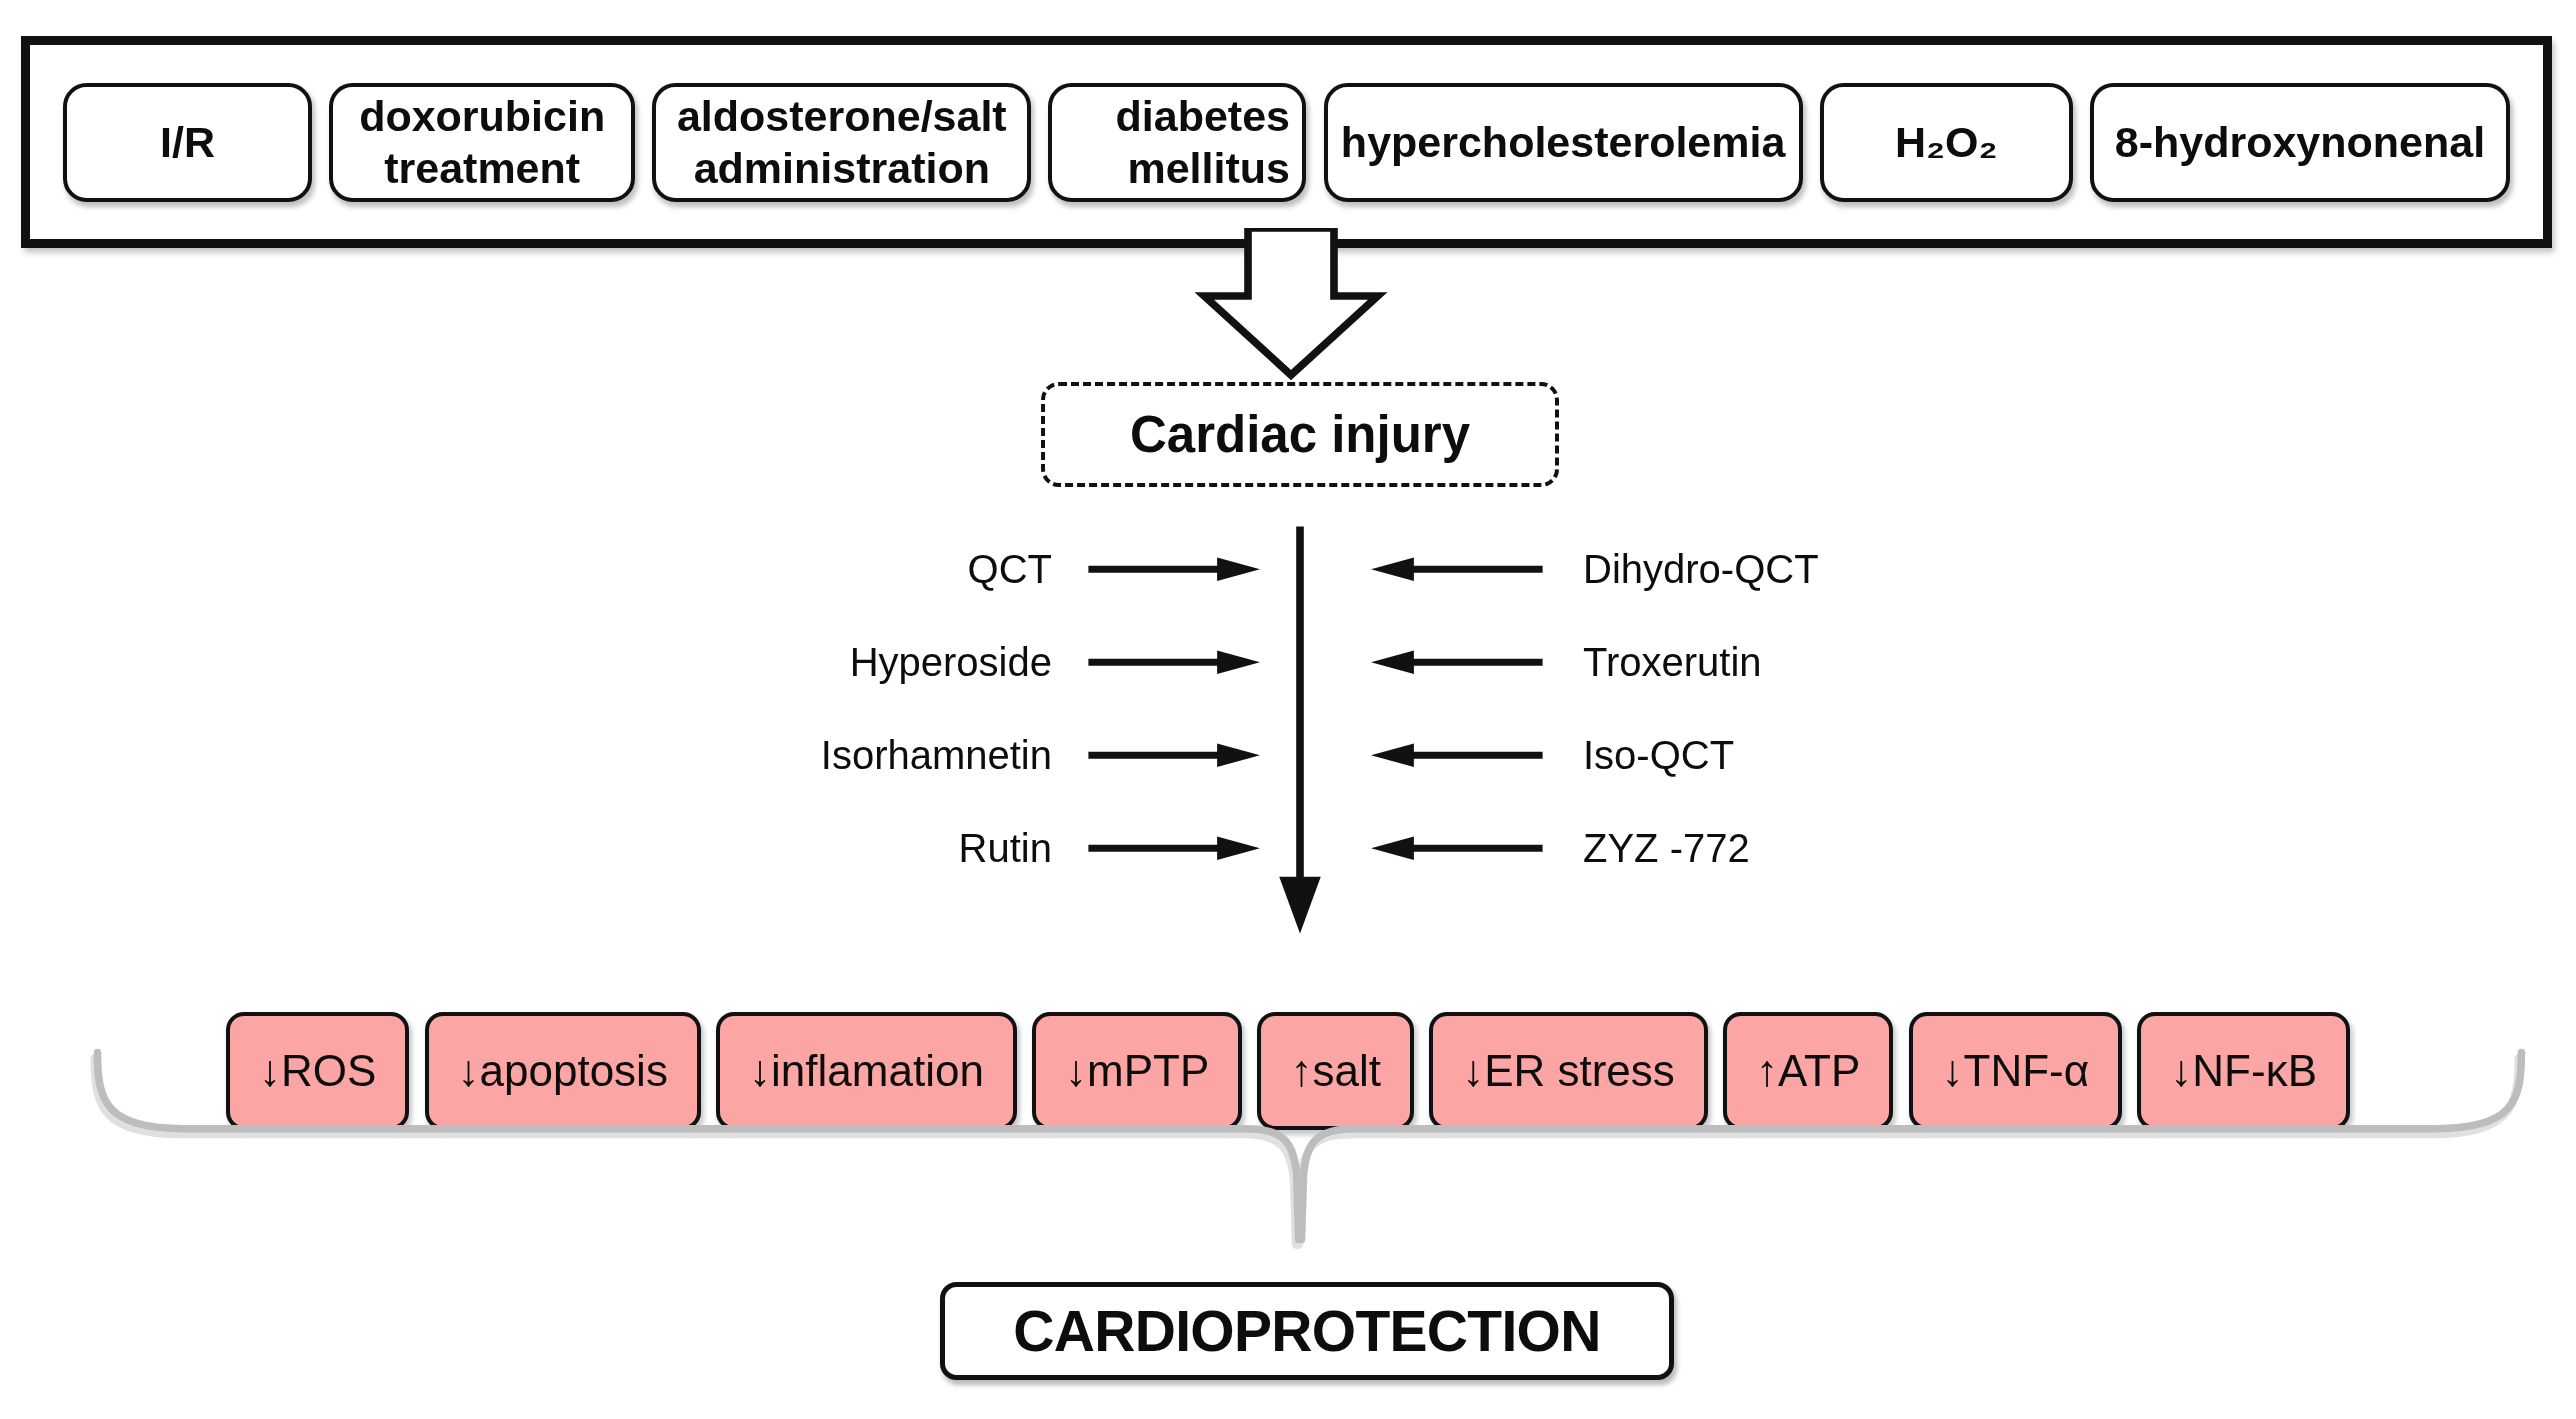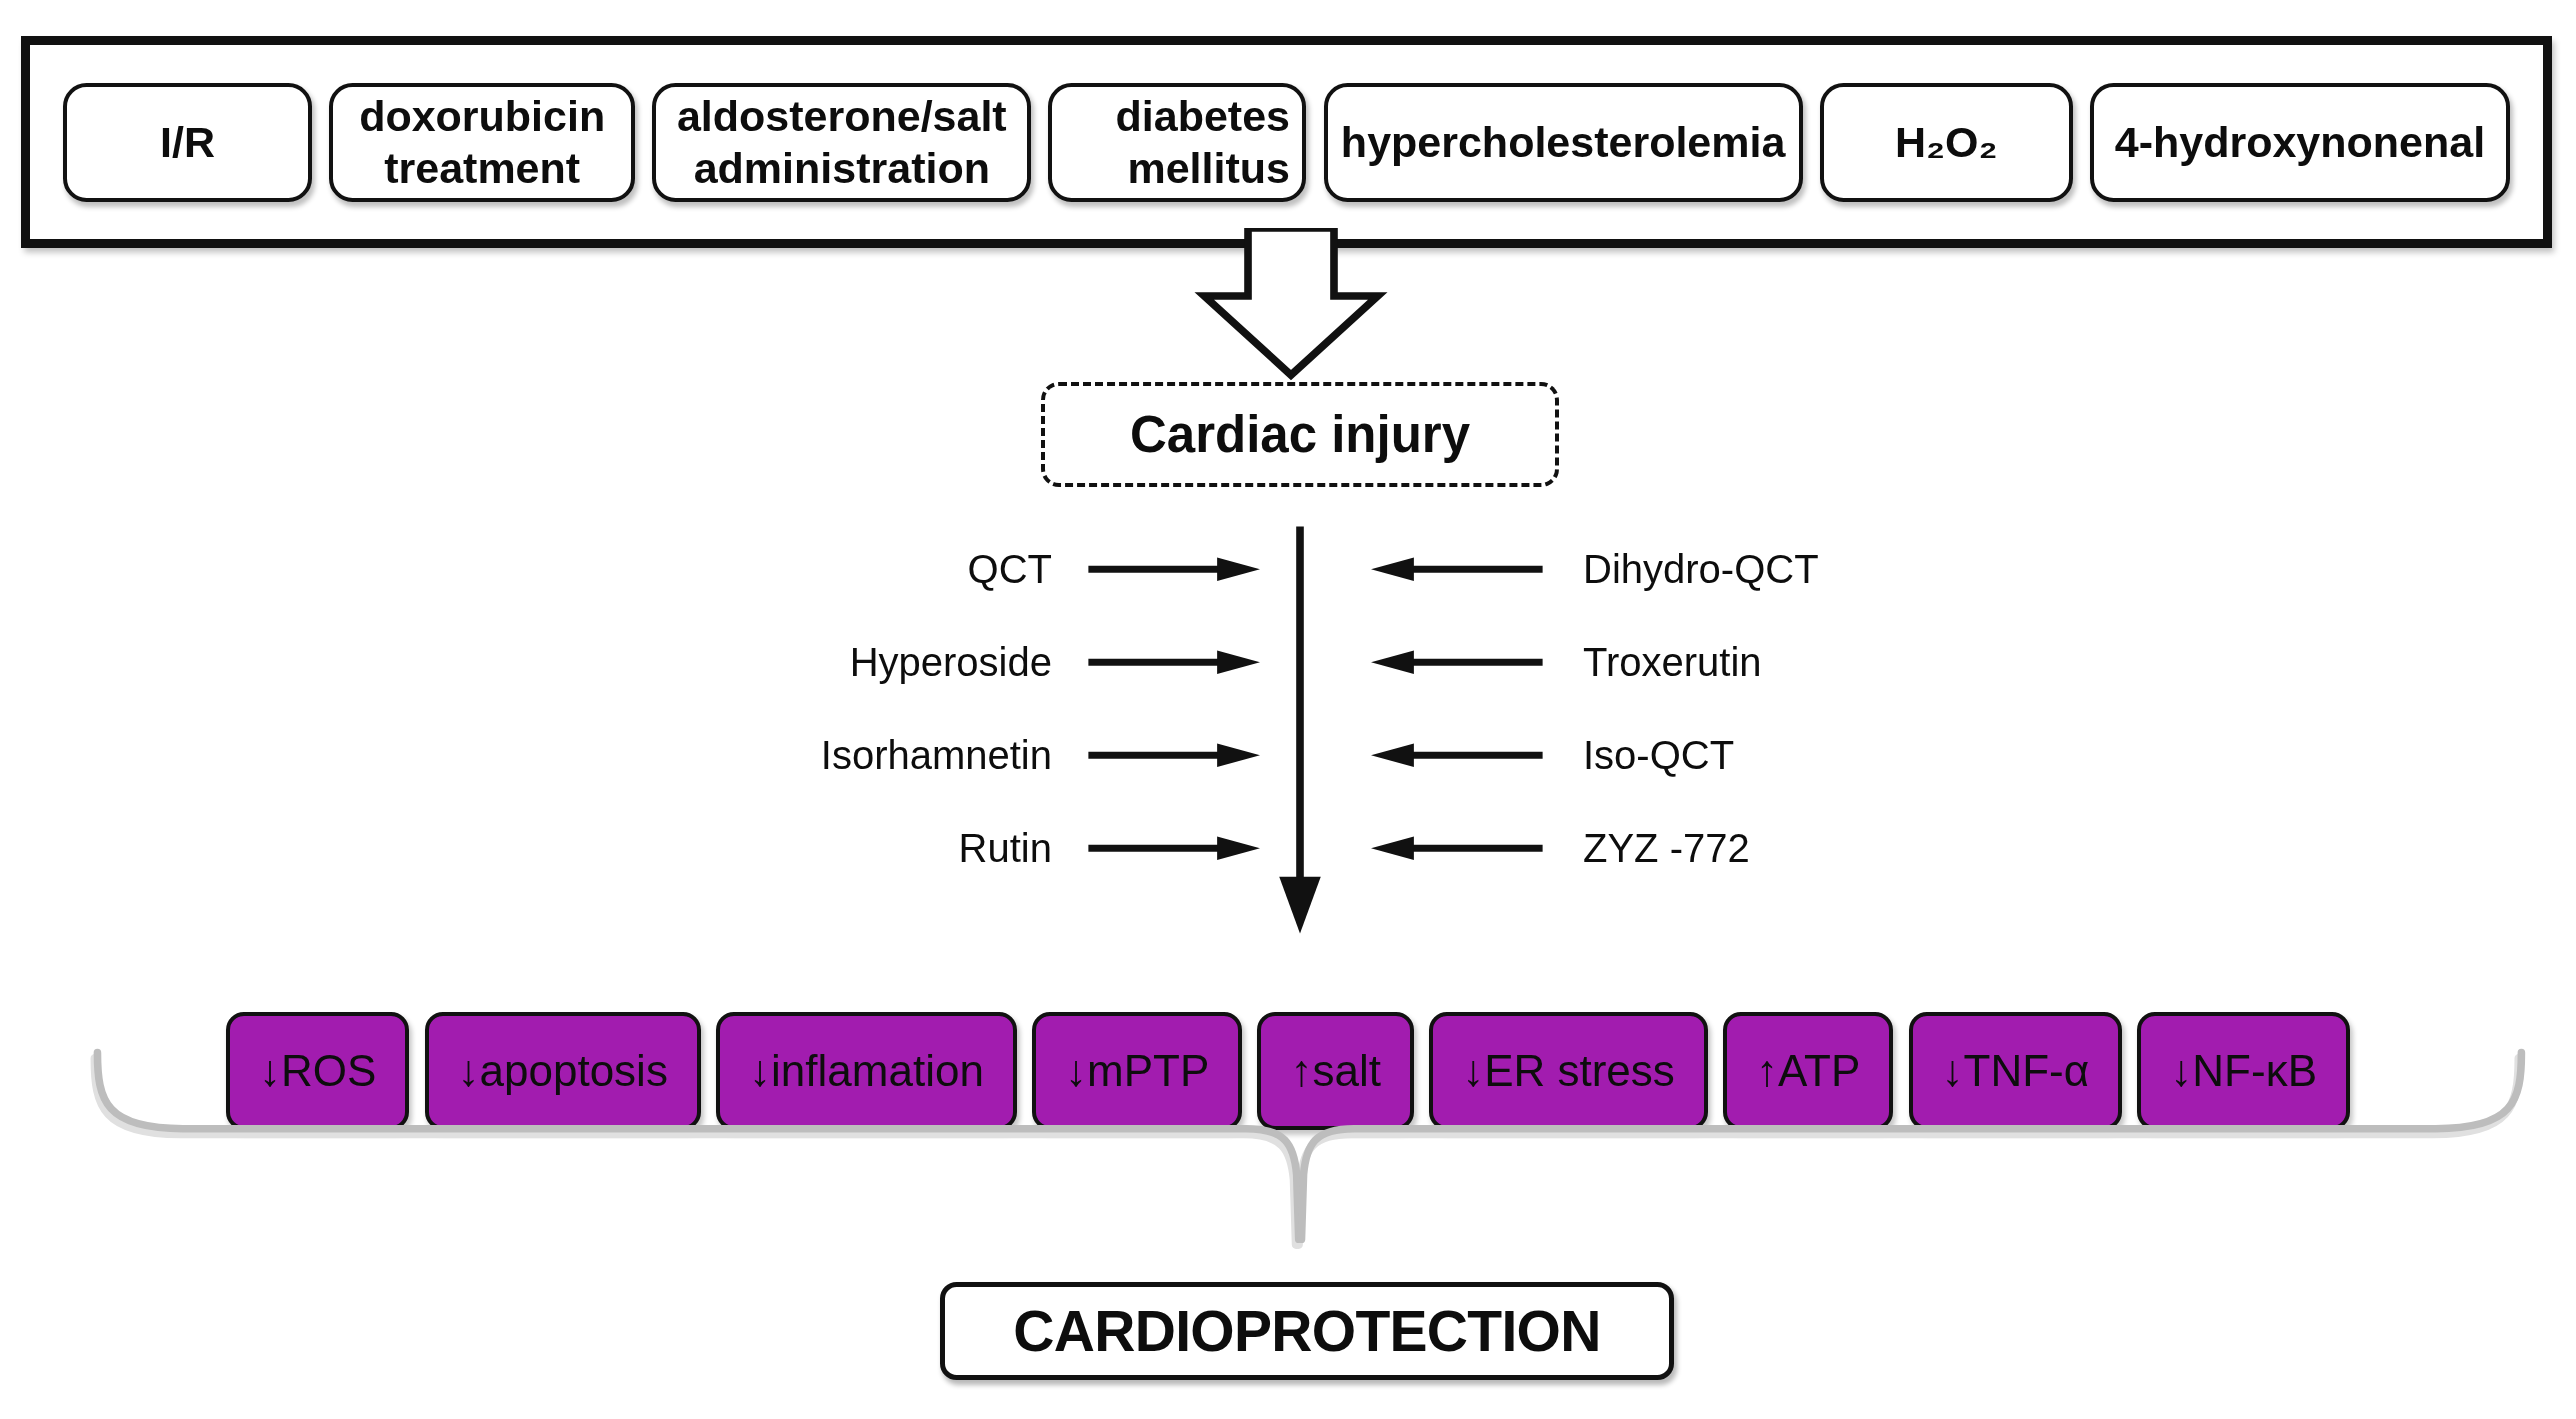--- a/index.html
+++ b/index.html
@@ -115,21 +115,21 @@
     left: 0; top: 1012px;
     width: 2576px;
     display: flex;
     justify-content: center;
     gap: 15.2px;
   }
   .effect-box {
     height: 118px;
     border: 4.2px solid #111;
     border-radius: 18px;
-    background: #a21caf;
+    background: #fca5a5;
     display: flex;
     align-items: center;
     justify-content: center;
     font-size: 44px;
     padding: 0 29px;
     white-space: nowrap;
     box-shadow: 2.8px 4.2px 4.8px rgba(0,0,0,0.22);
   }
 
   
@@ -175,21 +175,21 @@
       <div class="stressor-box sb3">
         <span>diabetes mellitus</span>
       </div>
       <div class="stressor-box sb4">
         <span>hypercholesterolemia</span>
       </div>
       <div class="stressor-box sb5">
         <span>H₂O₂</span>
       </div>
       <div class="stressor-box sb6">
-        <span>4-hydroxynonenal</span>
+        <span>8-hydroxynonenal</span>
       </div>
     </div>
   </div>
 
   <svg class="block-arrow" viewBox="0 0 300 225">
     <polygon points="88,0 88,98 25,98 150,212 275,98 212,98 212,0" fill="#ffffff" stroke="#111111" stroke-width="11" stroke-linejoin="miter"></polygon>
   </svg>
 
   <div class="cardiac-box">
     <span>Cardiac injury</span>

